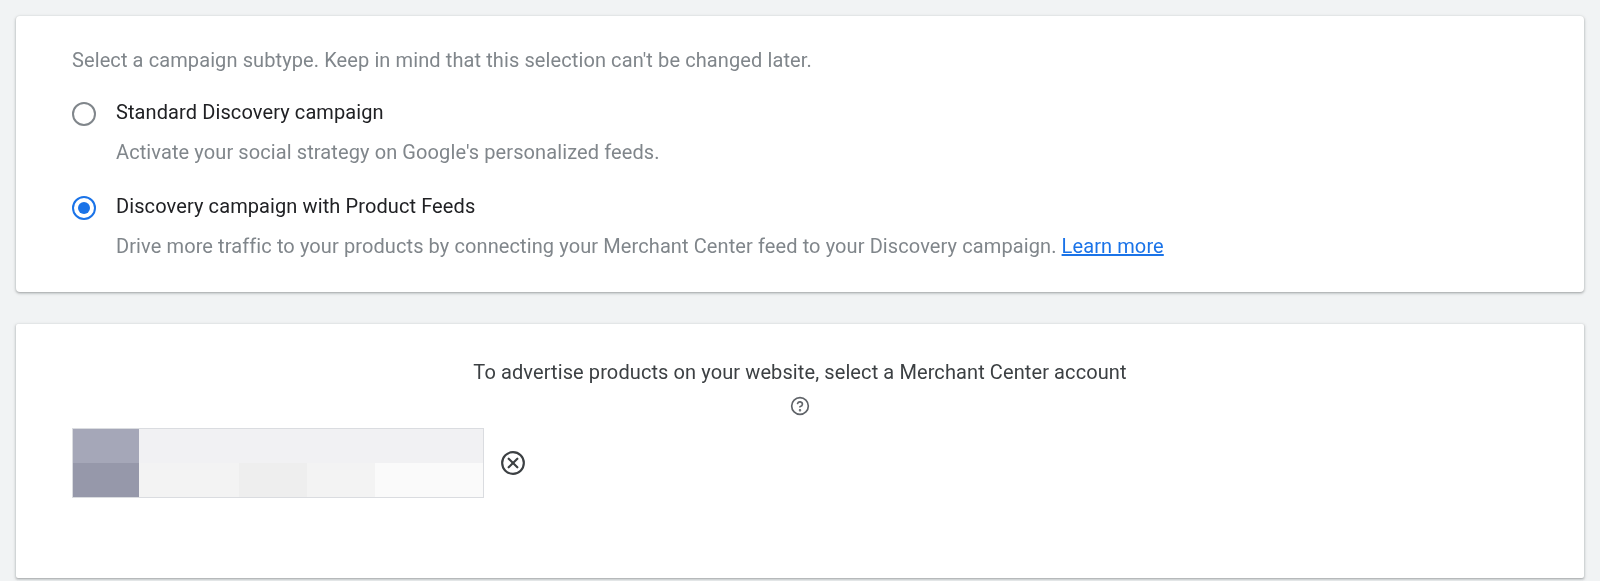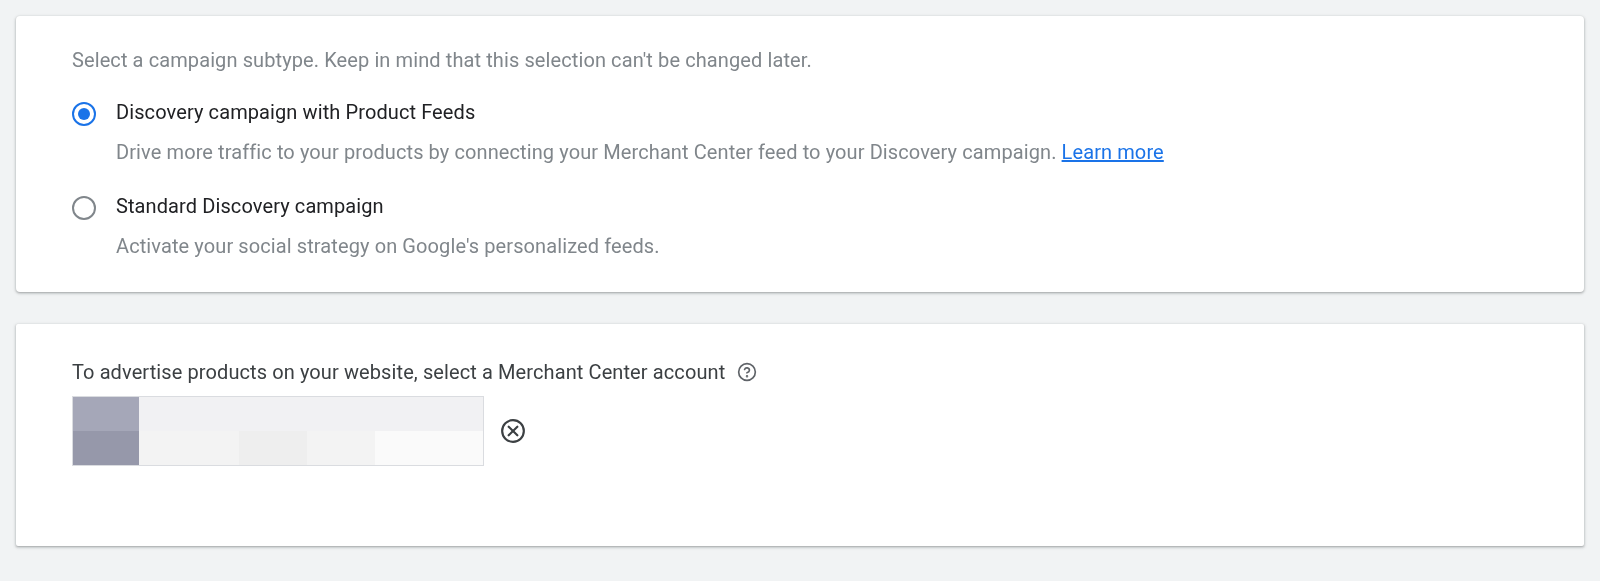--- a/index.html
+++ b/index.html
@@ -83,20 +83,21 @@
       background: #fff;
       border-radius: 2px;
       box-shadow: 0 1px 2px rgba(60,64,67,0.3), 0 1px 3px 1px rgba(60,64,67,0.15);
       padding: 36px 56px 40px 56px;
     }
     .merchant-label-row {
       display: flex;
       align-items: center;
       gap: 12px;
       margin-bottom: 12px;
+      flex-direction: column;
     }
     .merchant-label {
       color: #3c4043;
       font-size: 20px;
       letter-spacing: 0.1px;
     }
     .help-icon {
       width: 20px;
       height: 20px;
       color: #5f6368;
@@ -140,32 +141,32 @@
       letter-spacing: 0.1px;
     }
   </style>
 </head>
 <body>
 
 <div class="card">
   <p class="intro-text">Select a campaign subtype. Keep in mind that this selection can't be changed later.</p>
 
   <div class="radio-option">
+    <div class="radio-circle"></div>
+    <div class="radio-content">
+      <div class="radio-title">Standard Discovery campaign</div>
+      <div class="radio-description">Activate your social strategy on Google's personalized feeds.</div>
+    </div>
+  </div>
+
+  <div class="radio-option">
     <div class="radio-circle selected"></div>
     <div class="radio-content">
       <div class="radio-title">Discovery campaign with Product Feeds</div>
       <div class="radio-description"><span>Drive more traffic to your products by connecting your Merchant Center feed to your Discovery campaign. </span><a class="learn-more-link">Learn more</a></div>
-    </div>
-  </div>
-
-  <div class="radio-option">
-    <div class="radio-circle"></div>
-    <div class="radio-content">
-      <div class="radio-title">Standard Discovery campaign</div>
-      <div class="radio-description">Activate your social strategy on Google's personalized feeds.</div>
     </div>
   </div>
 </div>
 
 <div class="merchant-card">
   <div class="merchant-label-row">
     <span class="merchant-label">To advertise products on your website, select a Merchant Center account</span>
     <svg class="help-icon" viewBox="0 0 24 24" fill="none" stroke="currentColor" stroke-width="2">
       <circle cx="12" cy="12" r="10"></circle>
       <path d="M9.1 9a3 3 0 0 1 5.82 1c0 2-3 3-3 3" stroke-linecap="round"></path>

